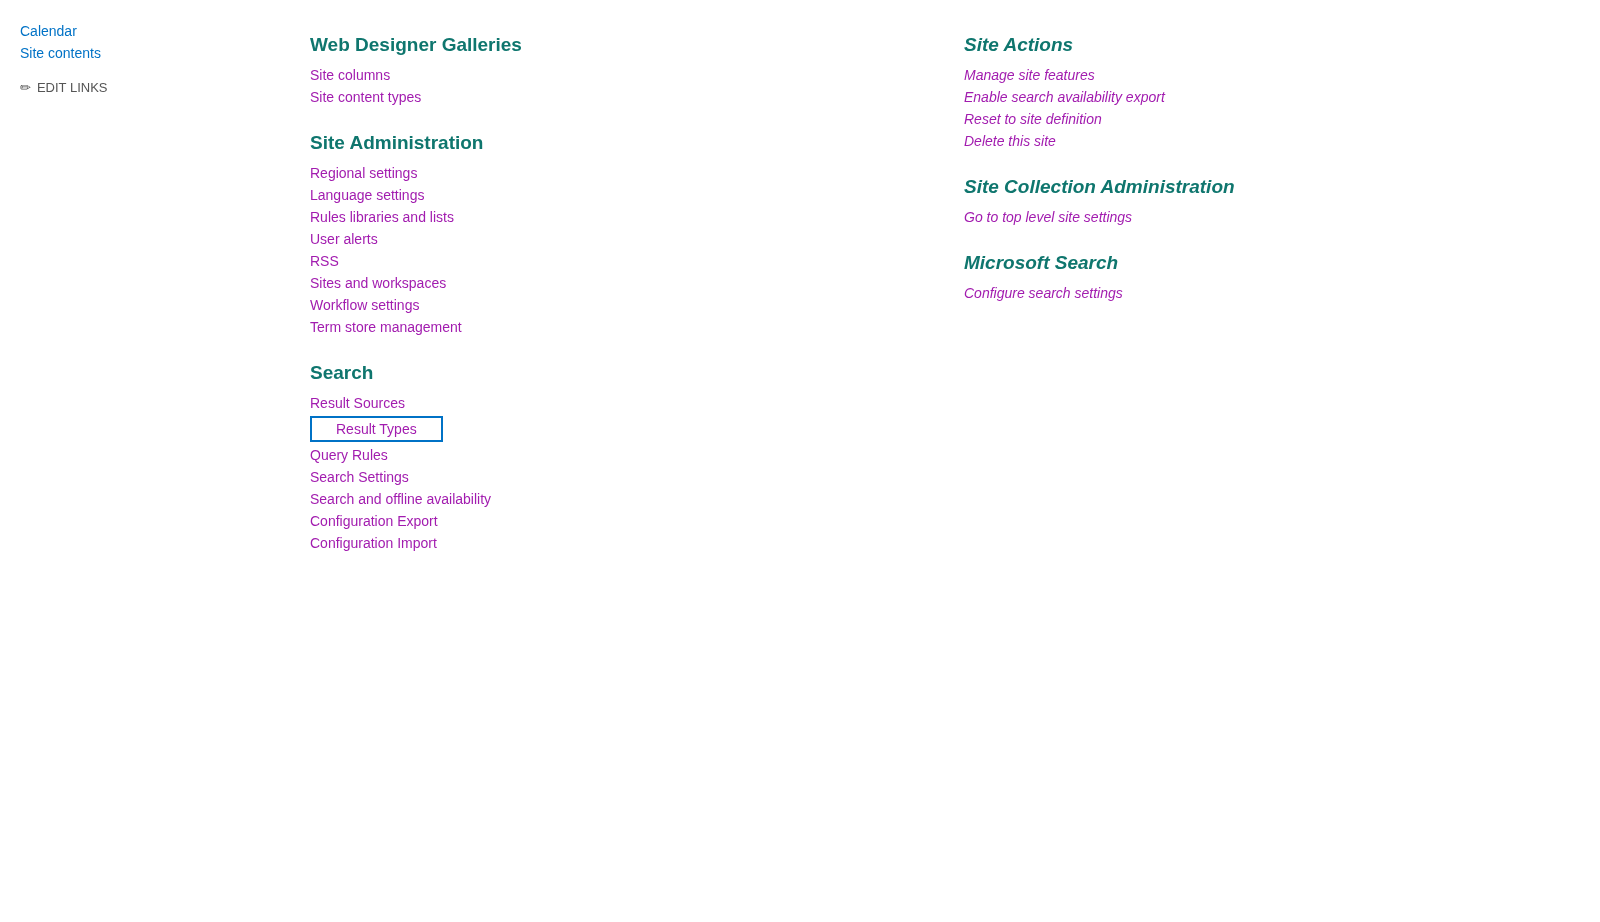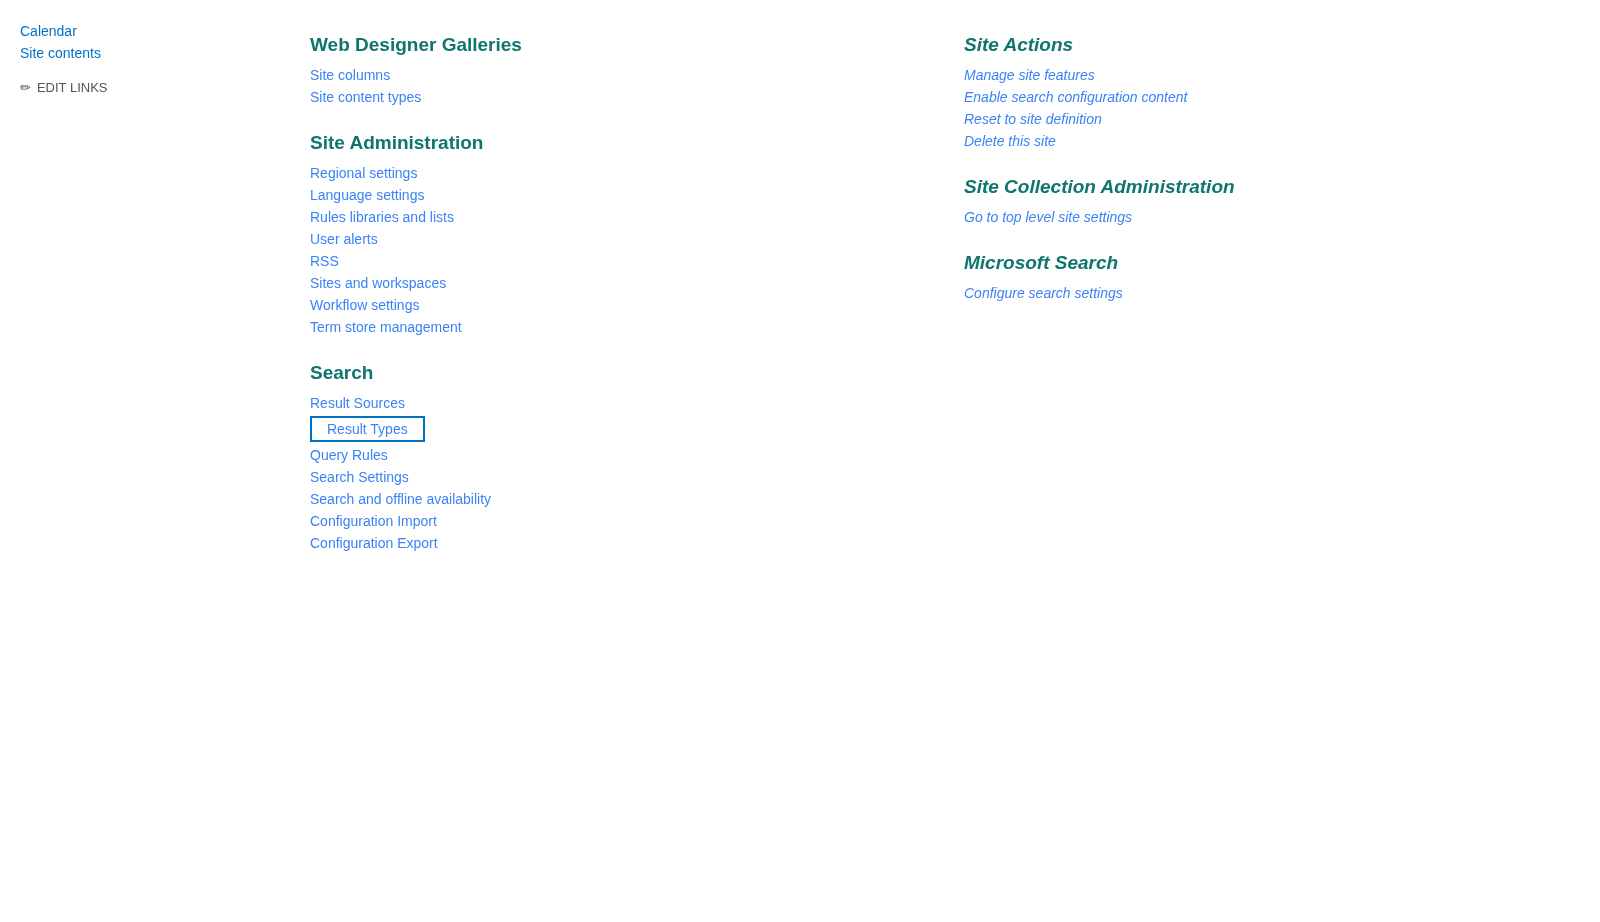--- a/index.html
+++ b/index.html
@@ -62,28 +62,28 @@
     }
     .section-heading {
       font-size: 19px;
       font-weight: 600;
       color: #0f766e;
       margin-bottom: 8px;
       margin-top: 24px;
     }
     .section-link {
       display: block;
-      color: #3b82f6;
+      color: #a21caf;
       text-decoration: none;
       padding: 3px 0;
       font-size: 14px;
     }
     .section-link.highlighted {
       border: 2px solid #0072c6;
-      padding: 3px 15px;
+      padding: 3px 24px;
       display: inline-block;
       margin: 2px 0;
     }
     .section-block {
       margin-bottom: 20px;
     }
   </style>
 </head>
 <body>
 
@@ -120,31 +120,31 @@
         <a class="section-link">Term store management</a>
       </div>
 
       <div class="section-block">
         <div class="section-heading">Search</div>
         <a class="section-link">Result Sources</a>
         <a class="section-link highlighted">Result Types</a>
         <a class="section-link">Query Rules</a>
         <a class="section-link">Search Settings</a>
         <a class="section-link">Search and offline availability</a>
+        <a class="section-link">Configuration Export</a>
         <a class="section-link">Configuration Import</a>
-        <a class="section-link">Configuration Export</a>
       </div>
     </div>
 
     <div class="right-column">
 
       <div class="section-block">
         <div class="section-heading">Site Actions</div>
         <a class="section-link">Manage site features</a>
-        <a class="section-link">Enable search configuration content</a>
+        <a class="section-link">Enable search availability export</a>
         <a class="section-link">Reset to site definition</a>
         <a class="section-link">Delete this site</a>
       </div>
 
       <div class="section-block">
         <div class="section-heading">Site Collection Administration</div>
         <a class="section-link">Go to top level site settings</a>
       </div>
 
       <div class="section-block">

